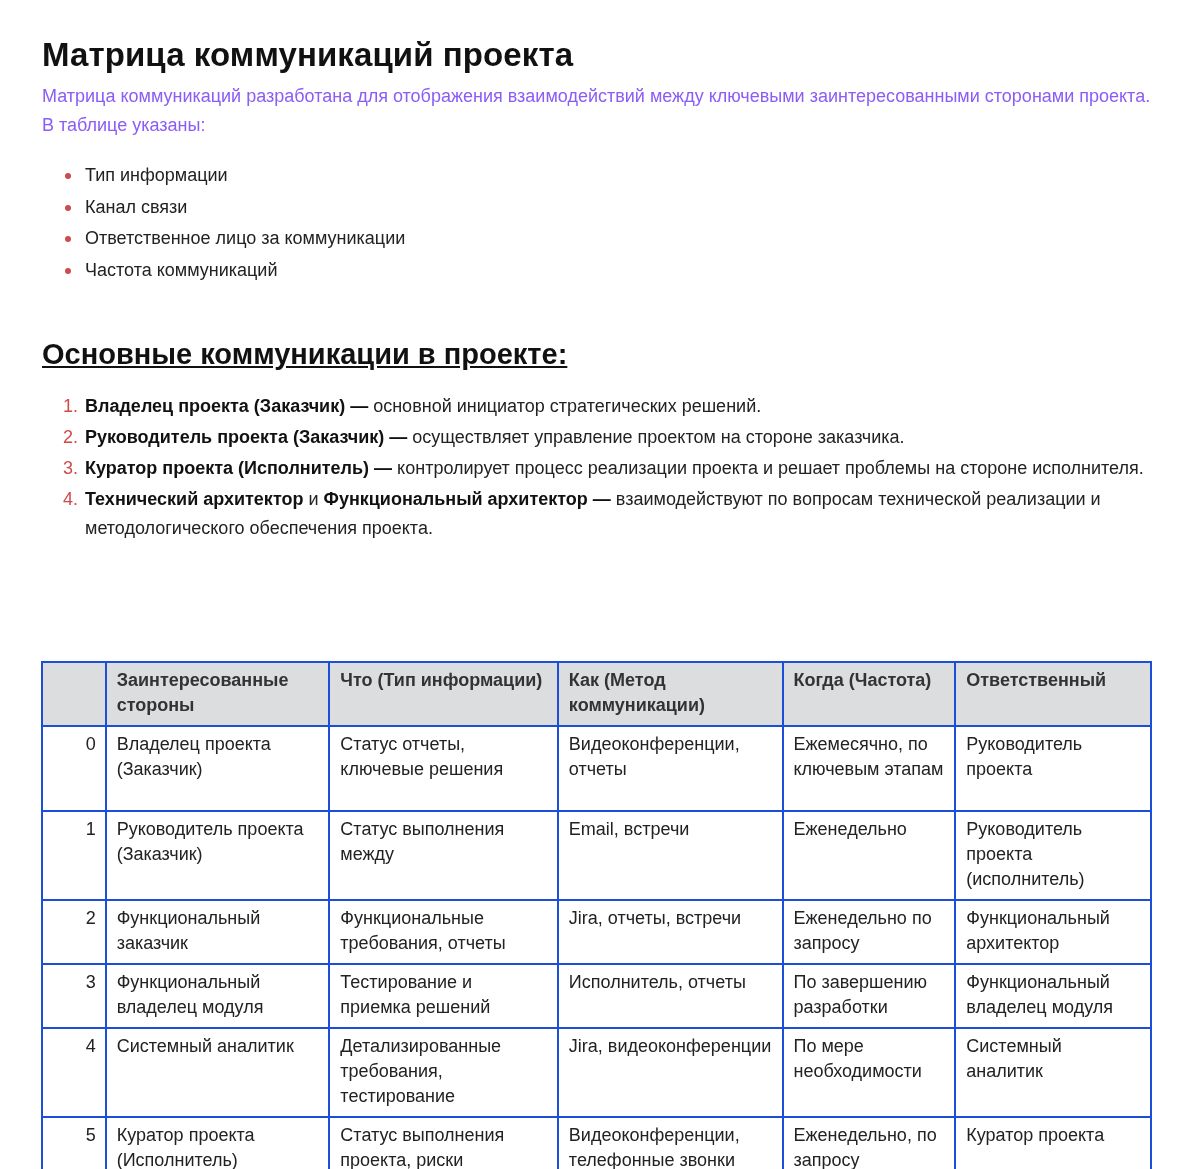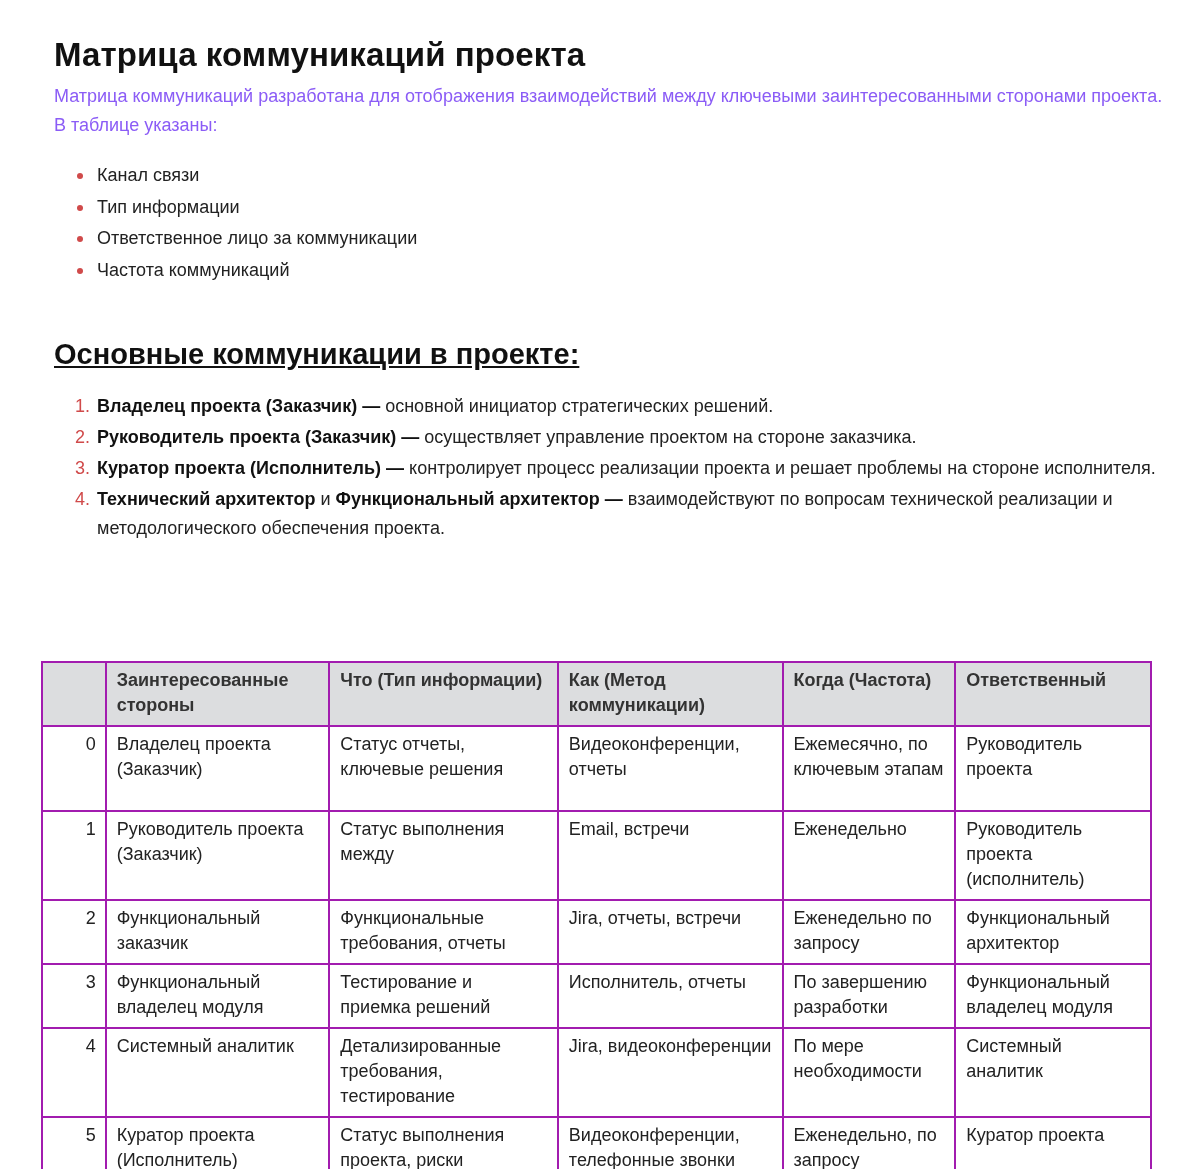--- a/index.html
+++ b/index.html
@@ -1,21 +1,21 @@
 <!DOCTYPE html>
 <html><head>
 <meta charset="utf-8">
 <style>
   html, body { margin: 0; padding: 0; background: #ffffff; }
   body {
     width: 1200px; height: 1169px; overflow: hidden;
     font-family: "Liberation Sans", sans-serif;
     color: #222222;
   }
-  .page { padding: 0 0 0 54px; width: 1116px; }
+  .page { padding: 0 0 0 42px; width: 1116px; }
   h1 {
     font-size: 33px; font-weight: bold; color: #111111;
     margin: 0; padding-top: 36px; line-height: 38px; letter-spacing: 0.1px;
   }
   h2 {
     font-size: 29px; font-weight: bold; color: #111111;
     margin: 0; line-height: 34px;
   }
   h2.desc { margin-top: 22px; }
   p.intro {
@@ -38,42 +38,42 @@
   ol.roles li .num {
     position: absolute; left: 21px; top: 0; color: #d04a4a;
   }
   ol.roles li b { color: #111; }
   table.matrix {
     position: absolute; left: 41px; top: 661px;
     border-collapse: collapse; width: 1111px;
     font-size: 18px; line-height: 25px; color: #222;
   }
   table.matrix th, table.matrix td {
-    border: 2px solid #a21caf; vertical-align: top; text-align: left;
+    border: 2px solid #1d4ed8; vertical-align: top; text-align: left;
     padding: 5px 10px 7px 10px;
   }
   table.matrix th {
     background: #dcdddf; font-weight: bold; color: #333;
   }
   table.matrix td.idx { text-align: right; padding-right: 9px; }
   col.c0 { width: 64px; } col.c1 { width: 224px; } col.c2 { width: 229px; }
   col.c3 { width: 225px; } col.c4 { width: 173px; } col.c5 { width: 196px; }
   tr.h-head { height: 62px; } tr.h85 { height: 85px; } tr.h61 { height: 61px; }
 </style>
 </head>
 <body>
 
 <div class="page">
   <h1>Матрица коммуникаций проекта</h1>
 
   <p class="intro">Матрица коммуникаций разработана для отображения взаимодействий между ключевыми заинтересованными сторонами проекта. В таблице указаны:</p>
 
   <ul class="bullets">
+    <li><span class="dot"></span><span>Тип информации</span></li>
     <li><span class="dot"></span><span>Канал связи</span></li>
-    <li><span class="dot"></span><span>Тип информации</span></li>
     <li><span class="dot"></span><span>Ответственное лицо за коммуникации</span></li>
     <li><span class="dot"></span><span>Частота коммуникаций</span></li>
   </ul>
 
   <h2 class="main">Основные коммуникации в проекте:</h2>
 
   <ol class="roles">
     <li>
       <span class="num">1.</span><b>Владелец проекта (Заказчик) —</b><span> основной инициатор стратегических решений.</span>
     </li>

